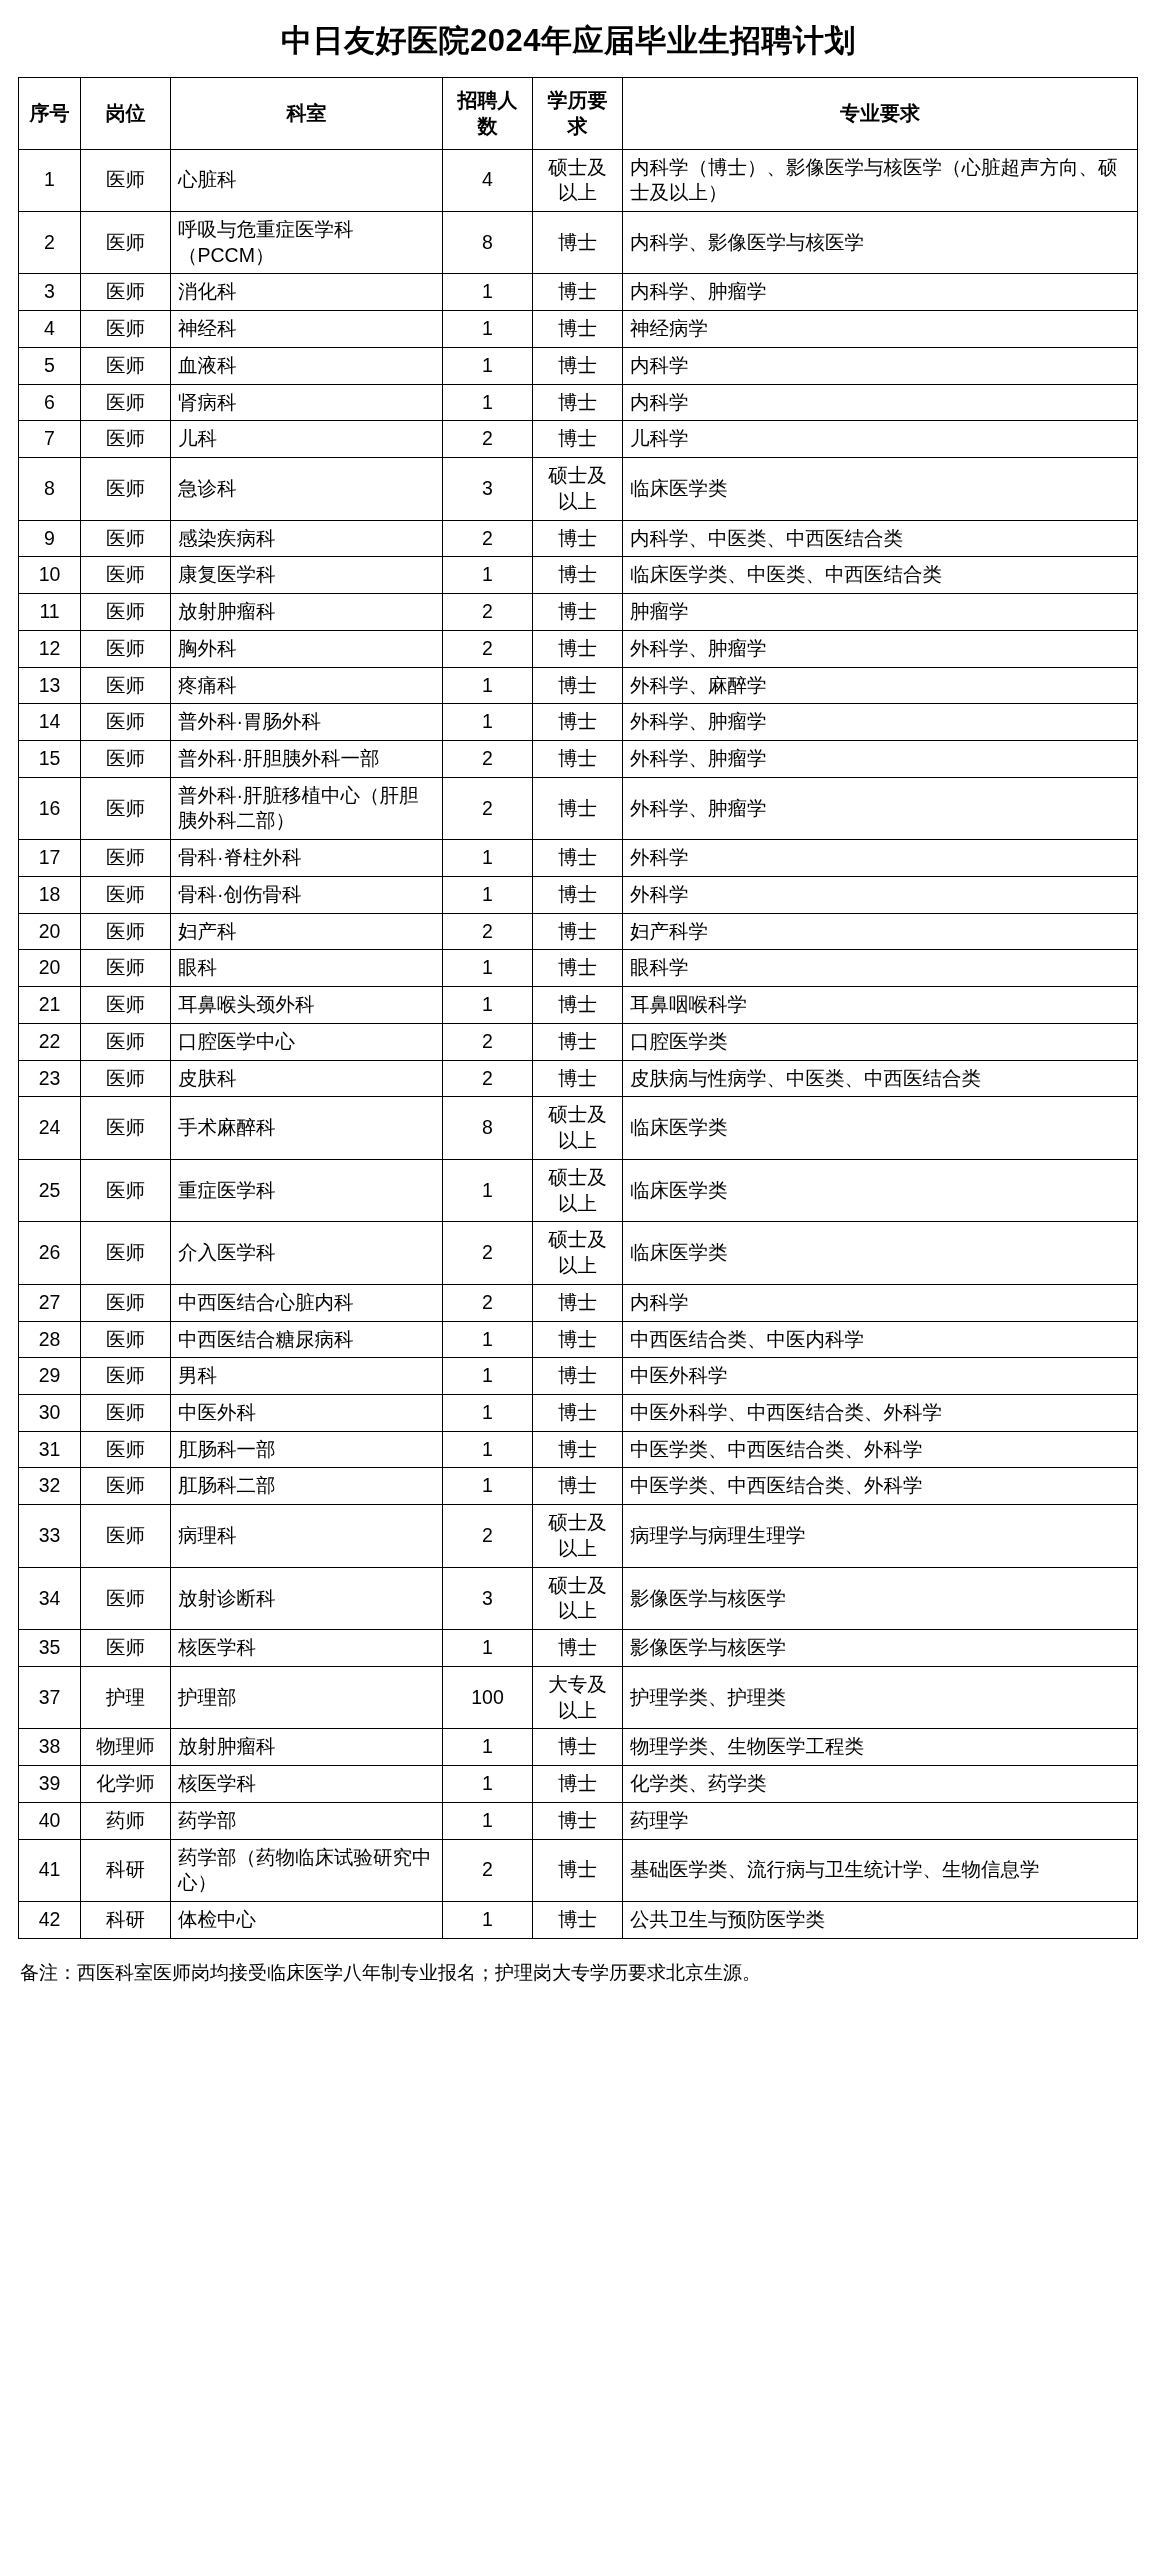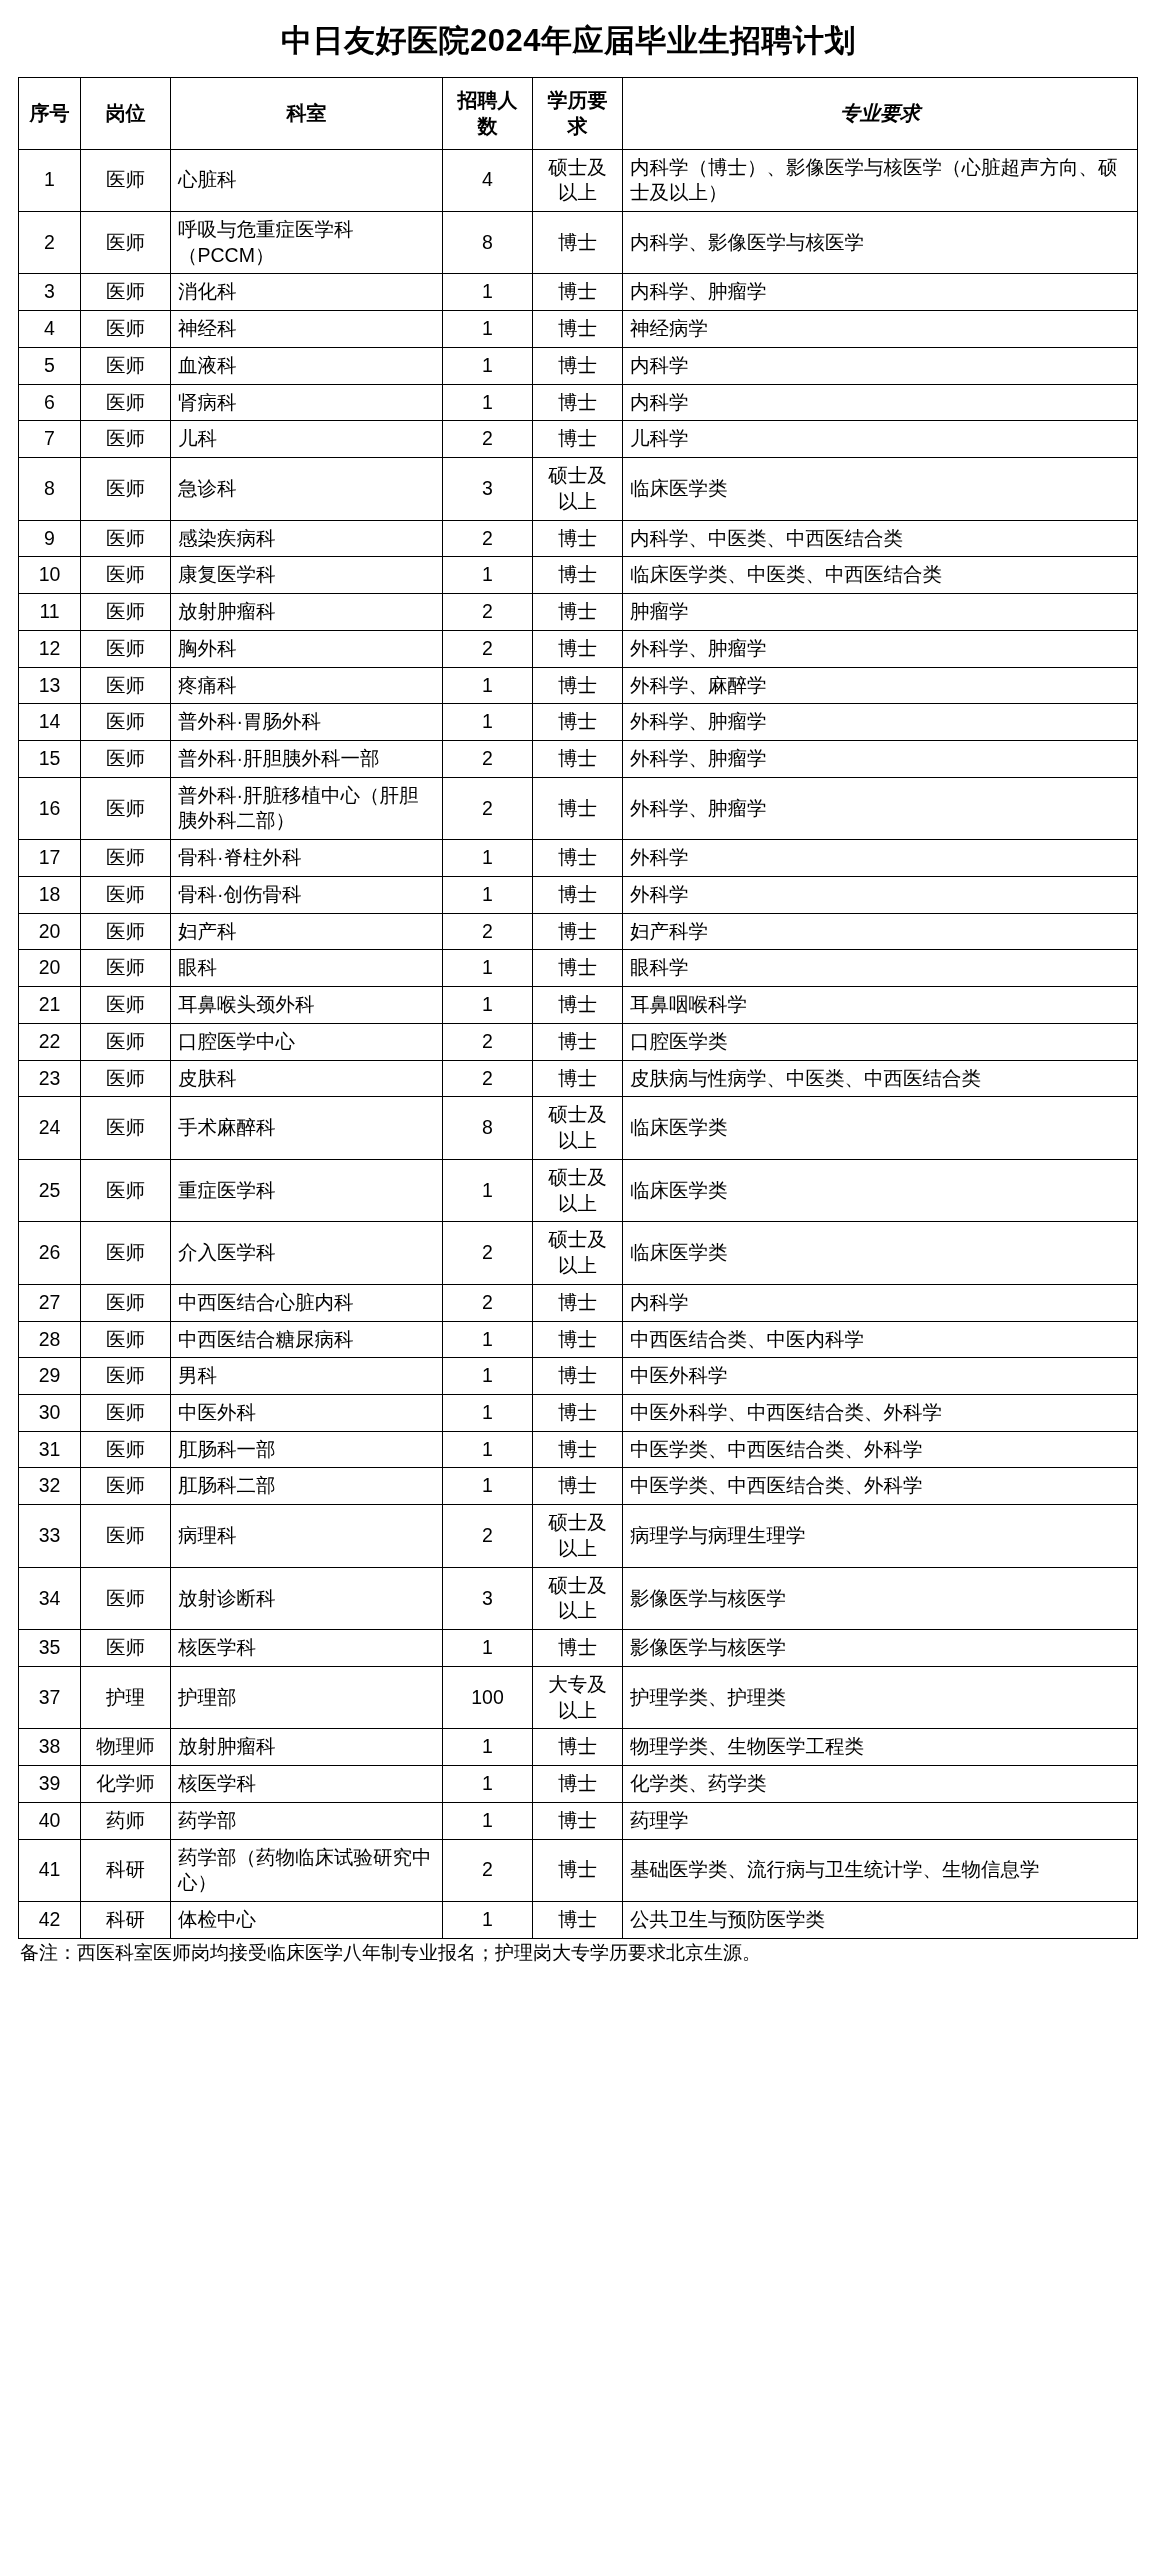--- a/index.html
+++ b/index.html
@@ -46,32 +46,31 @@
   }
   table.plan thead th {
     font-weight: bold;
     text-align: center;
     font-size: 20px;
     padding: 9px 6px;
   }
   thead th.h-major {
     text-align: left;
     padding-left: 10px;
-    font-style: italic;
   }
   td.no, td.post, td.num, td.edu {
     text-align: center;
   }
   td.dept, td.major {
     text-align: left;
   }
   td.dept { padding-left: 10px; }
   td.major { padding-left: 10px; }
   .note {
-    margin-top: 0;
+    margin-top: 20px;
     font-size: 19px;
     line-height: 1.5;
     padding-left: 2px;
   }
 </style>
 </head>
 <body>
 
 <div class="page">
 

